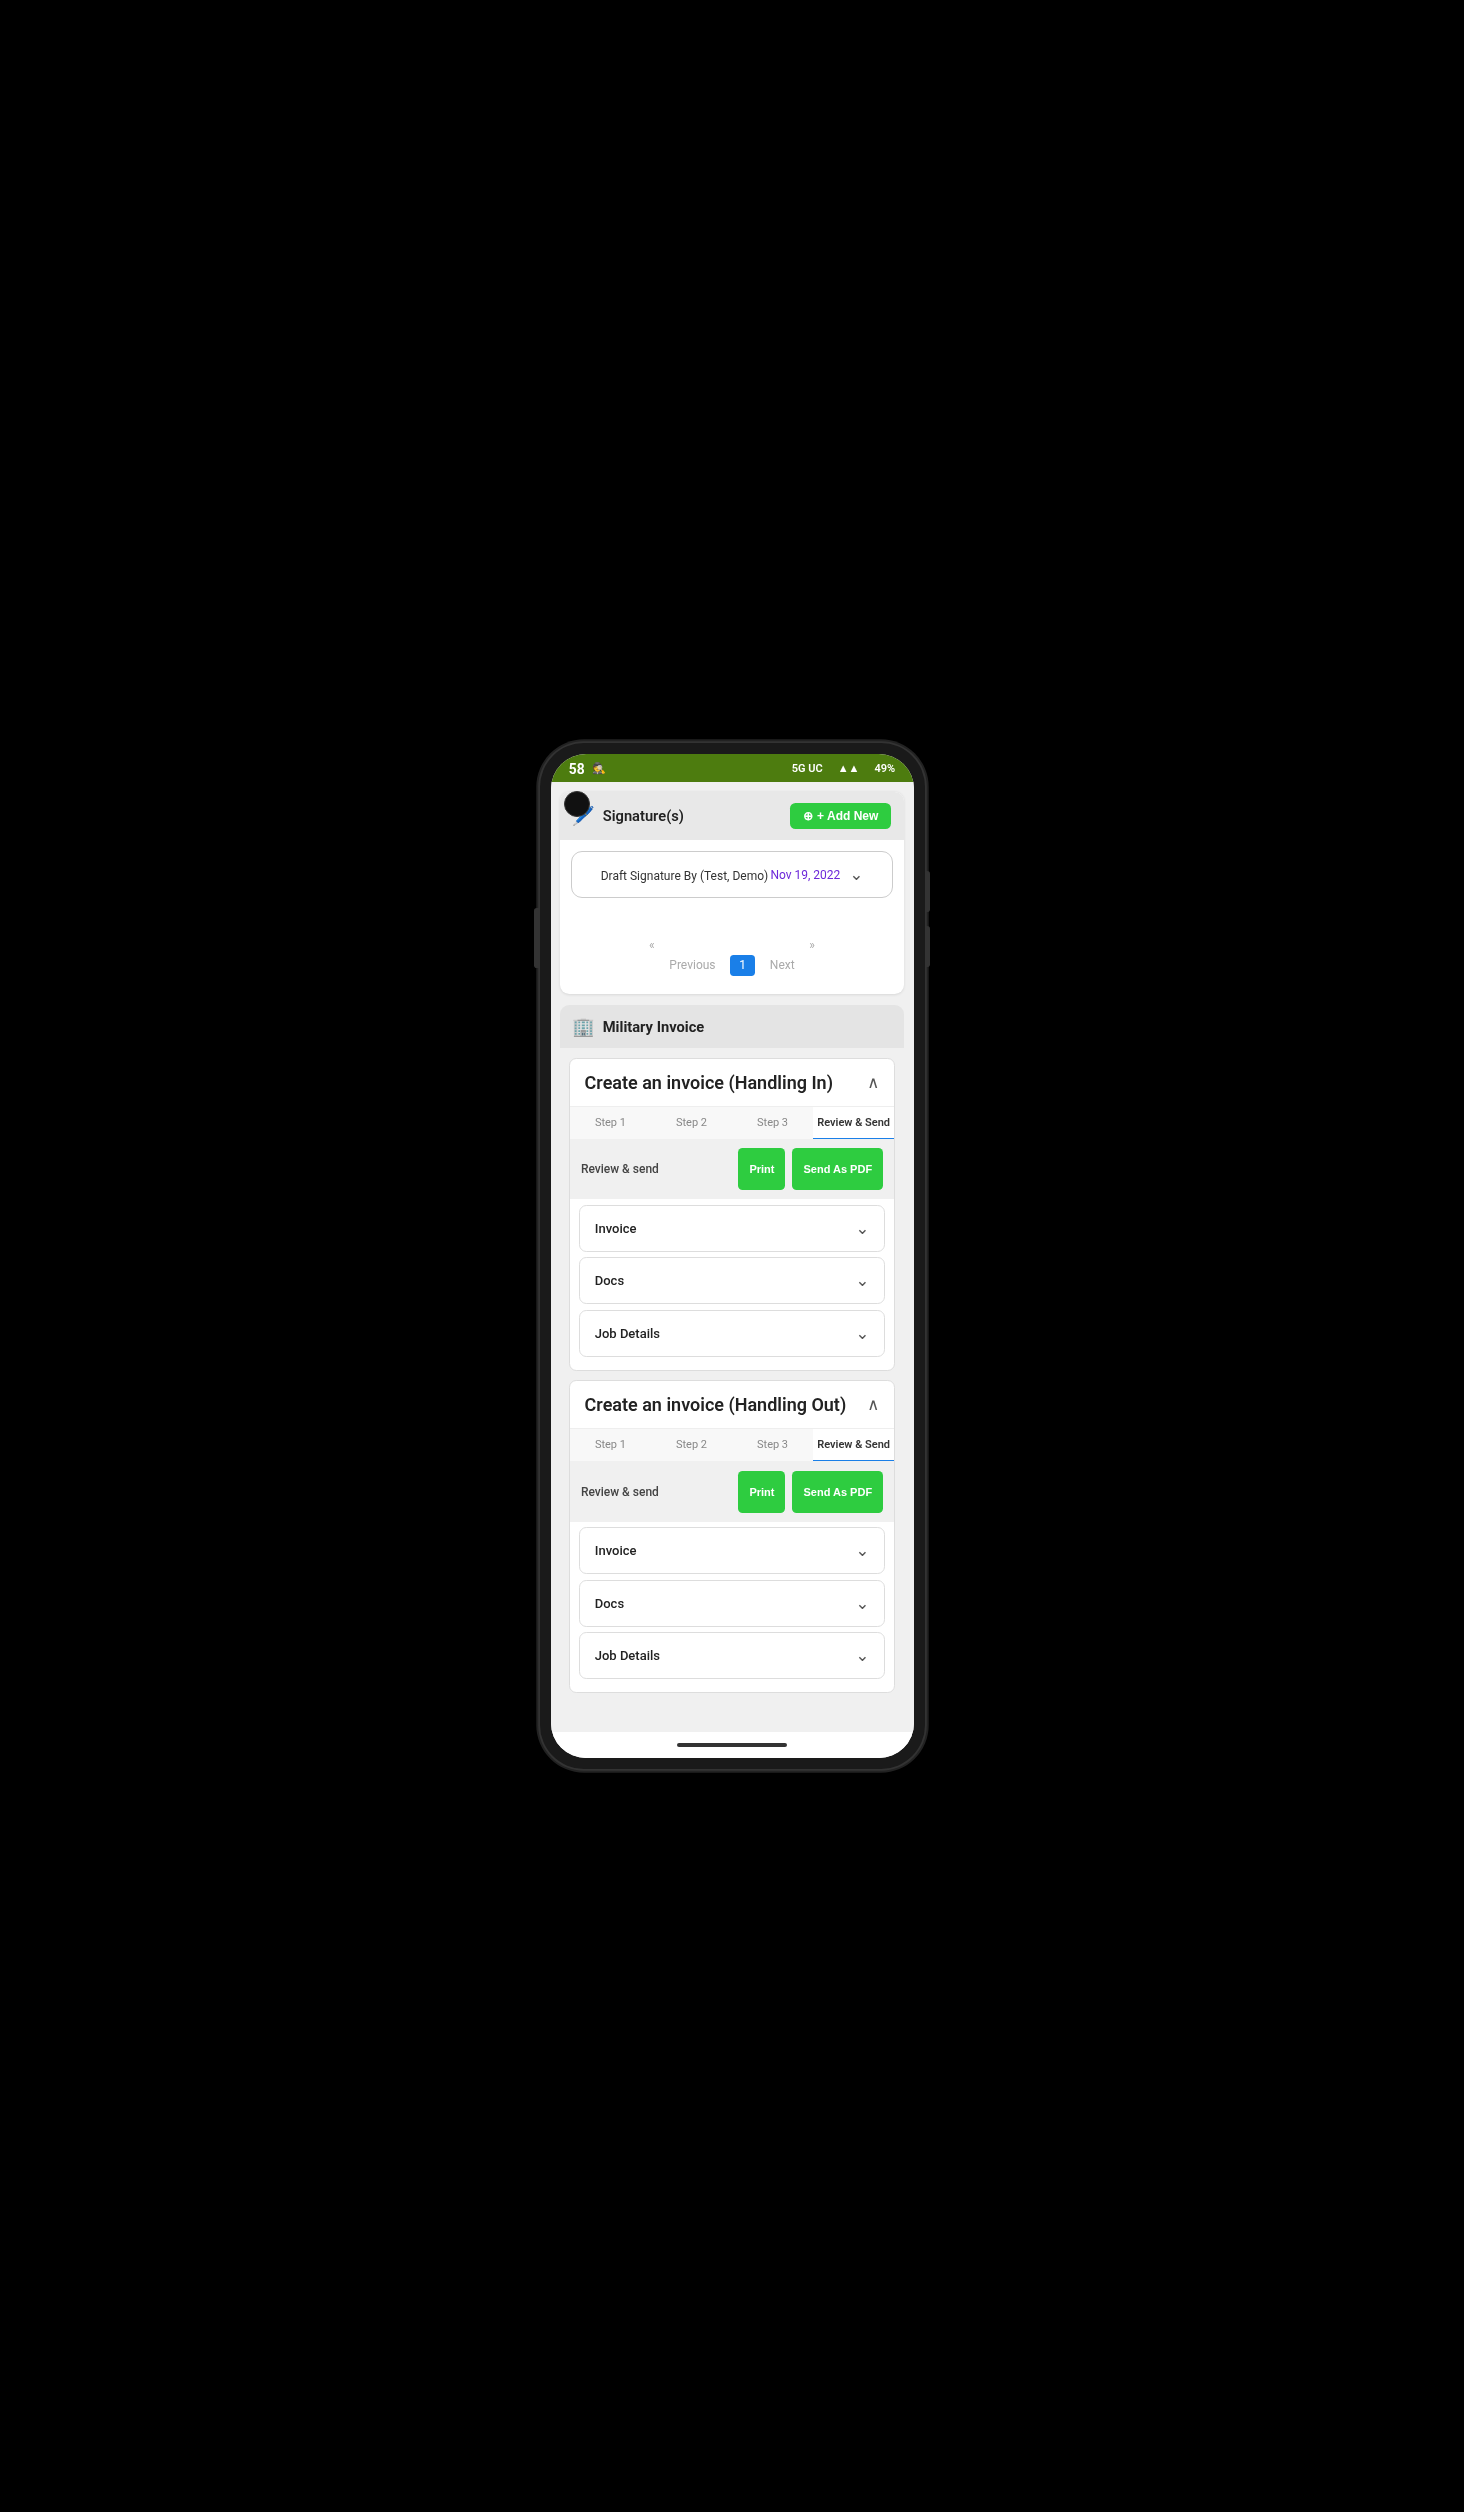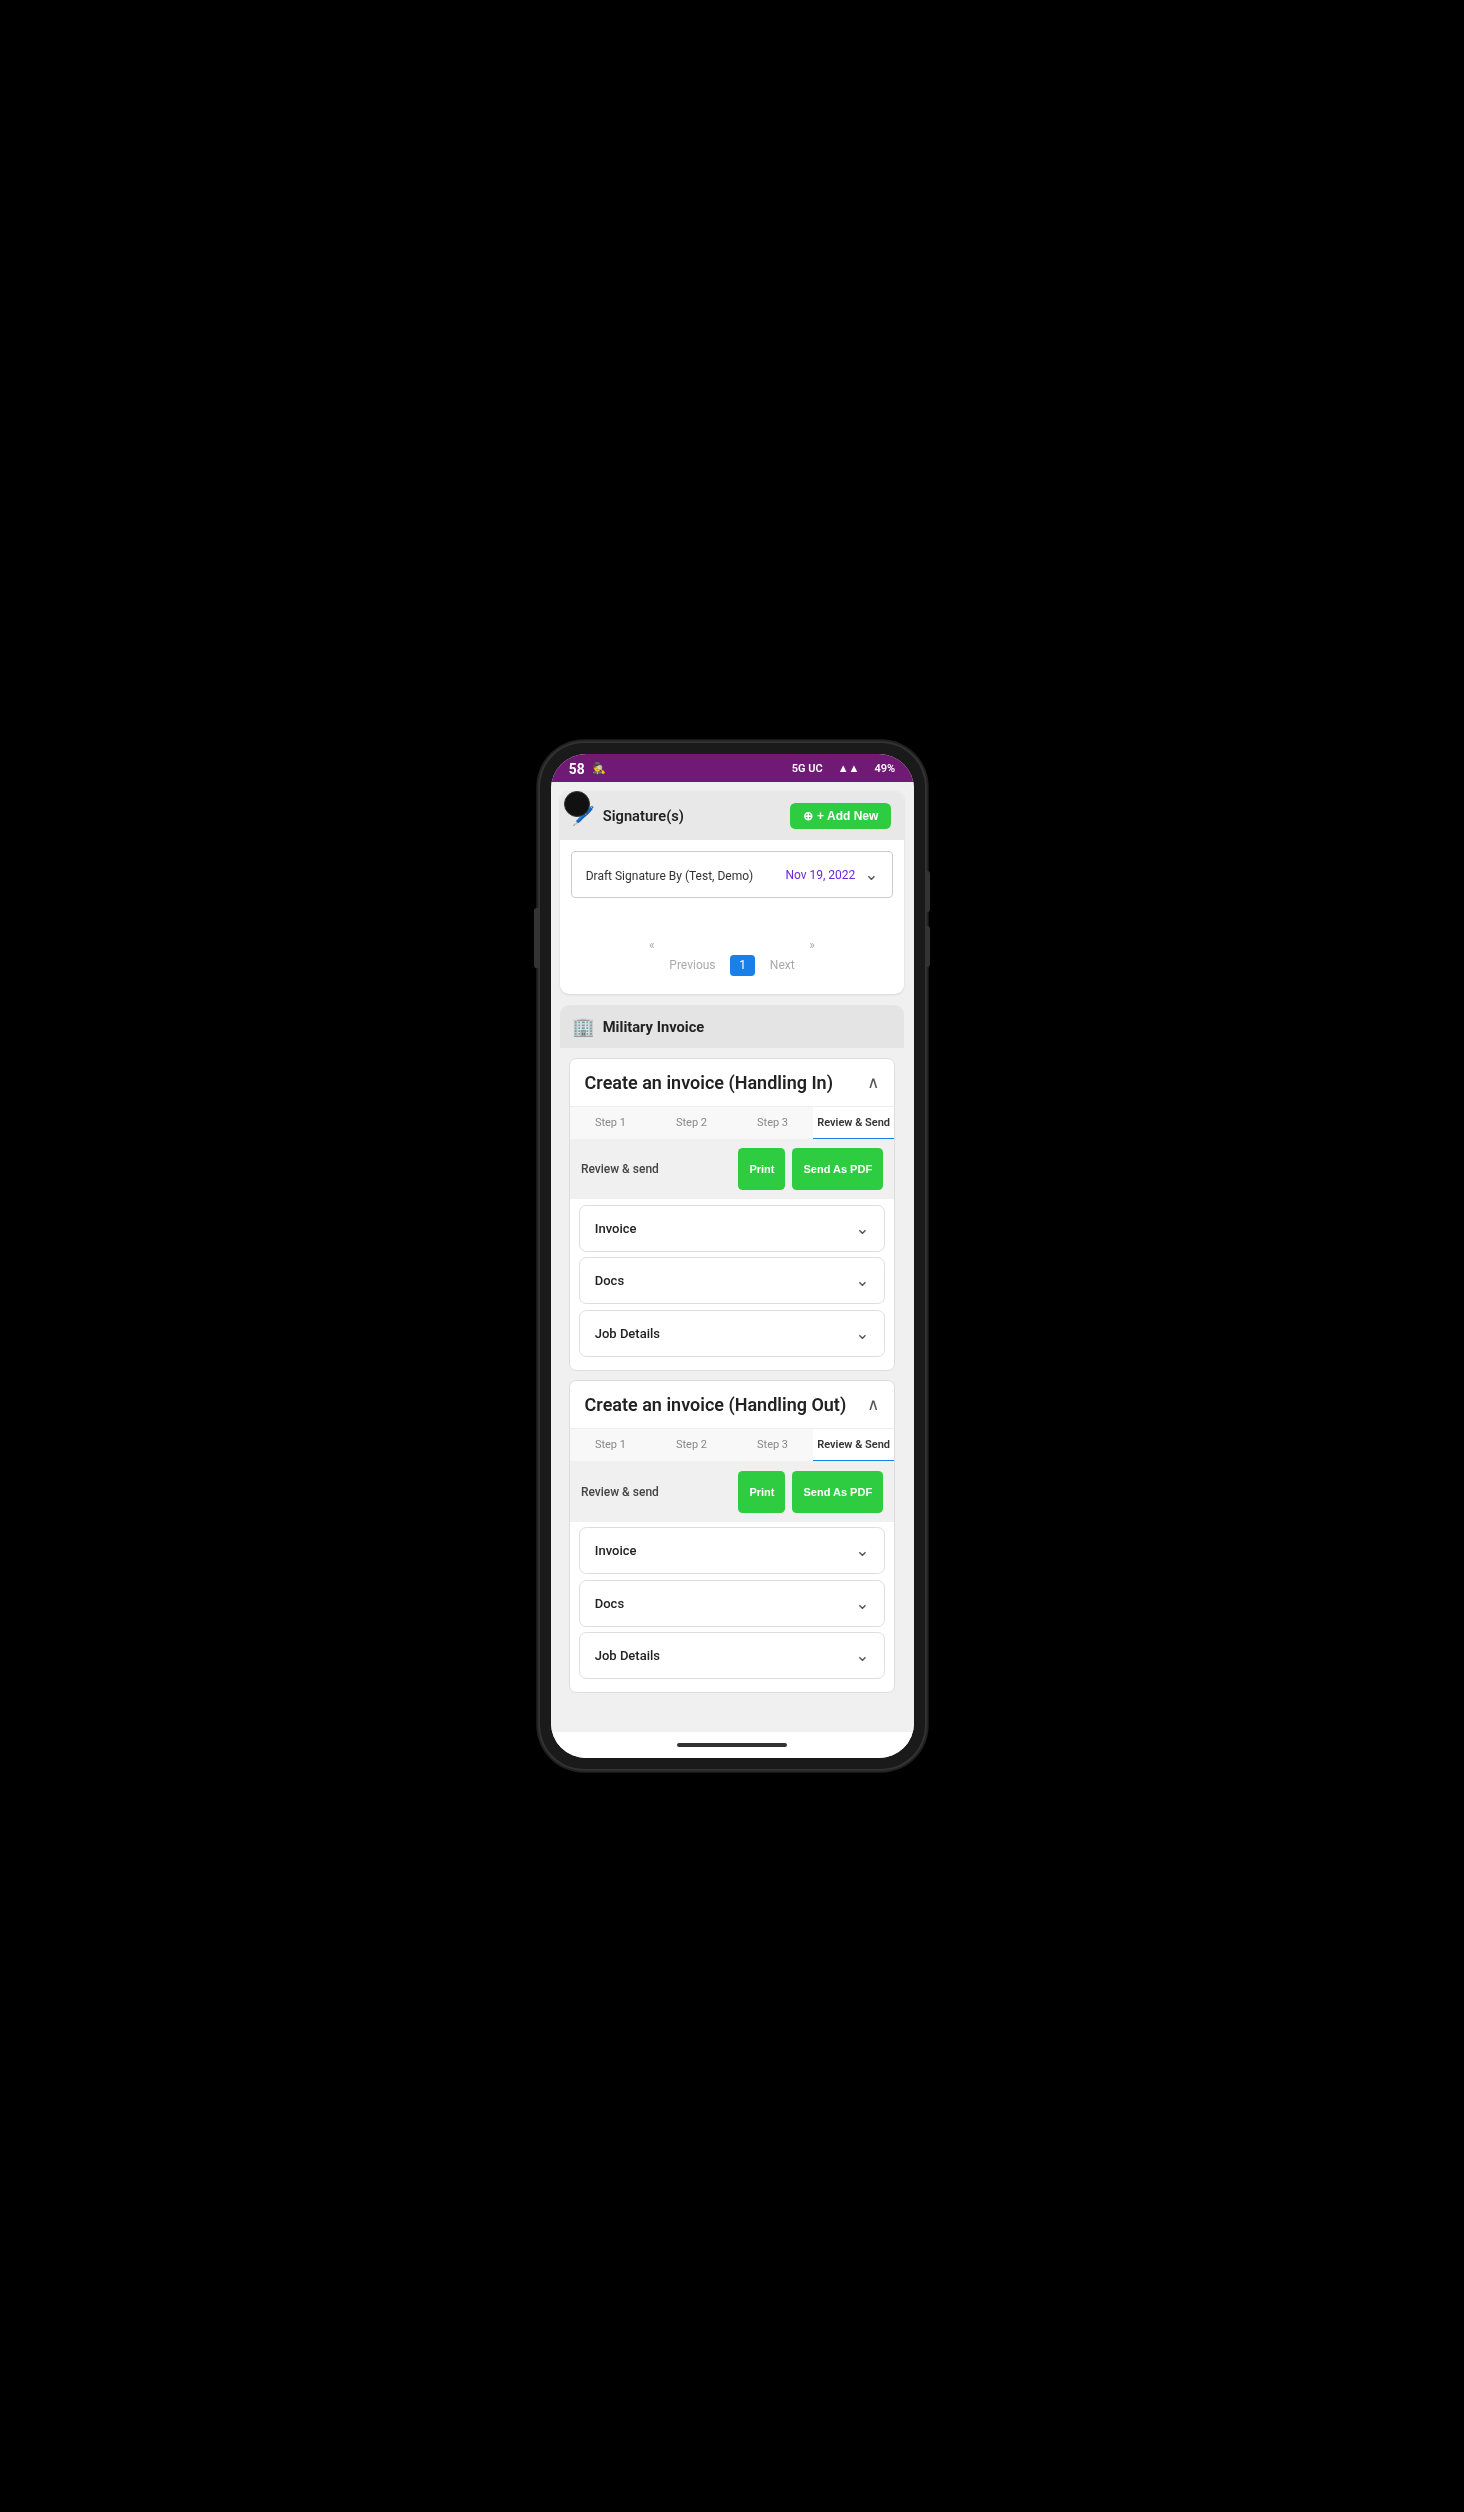--- a/index.html
+++ b/index.html
@@ -25,21 +25,21 @@
     .phone-inner {
       background: #fff;
       border-radius: 35px;
       overflow: hidden;
       min-height: 767px;
       position: relative;
     }
 
     
     .status-bar {
-      background: #701a75;
+      background: #4d7c0f;
       padding: 7.3px 18.3px 5.5px;
       display: flex;
       justify-content: space-between;
       align-items: center;
       color: white;
       font-size: 12px;
       font-weight: 600;
       text-align: center;
     }
 
@@ -130,22 +130,22 @@
       gap: 3.7px;
     }
 
     .section-body {
       padding: 11px;
     }
 
     
     .signature-item {
       border: 0.9px solid #ccc;
-      border-radius: 4px;
-      padding: 13px 14px;
+      border-radius: 11px;
+      padding: 13px 29px;
       display: flex;
       justify-content: space-between;
       align-items: center;
       background: #fff;
       margin-bottom: 9.2px;
     }
 
     .signature-text {
       font-size: 12px;
       color: #333;

